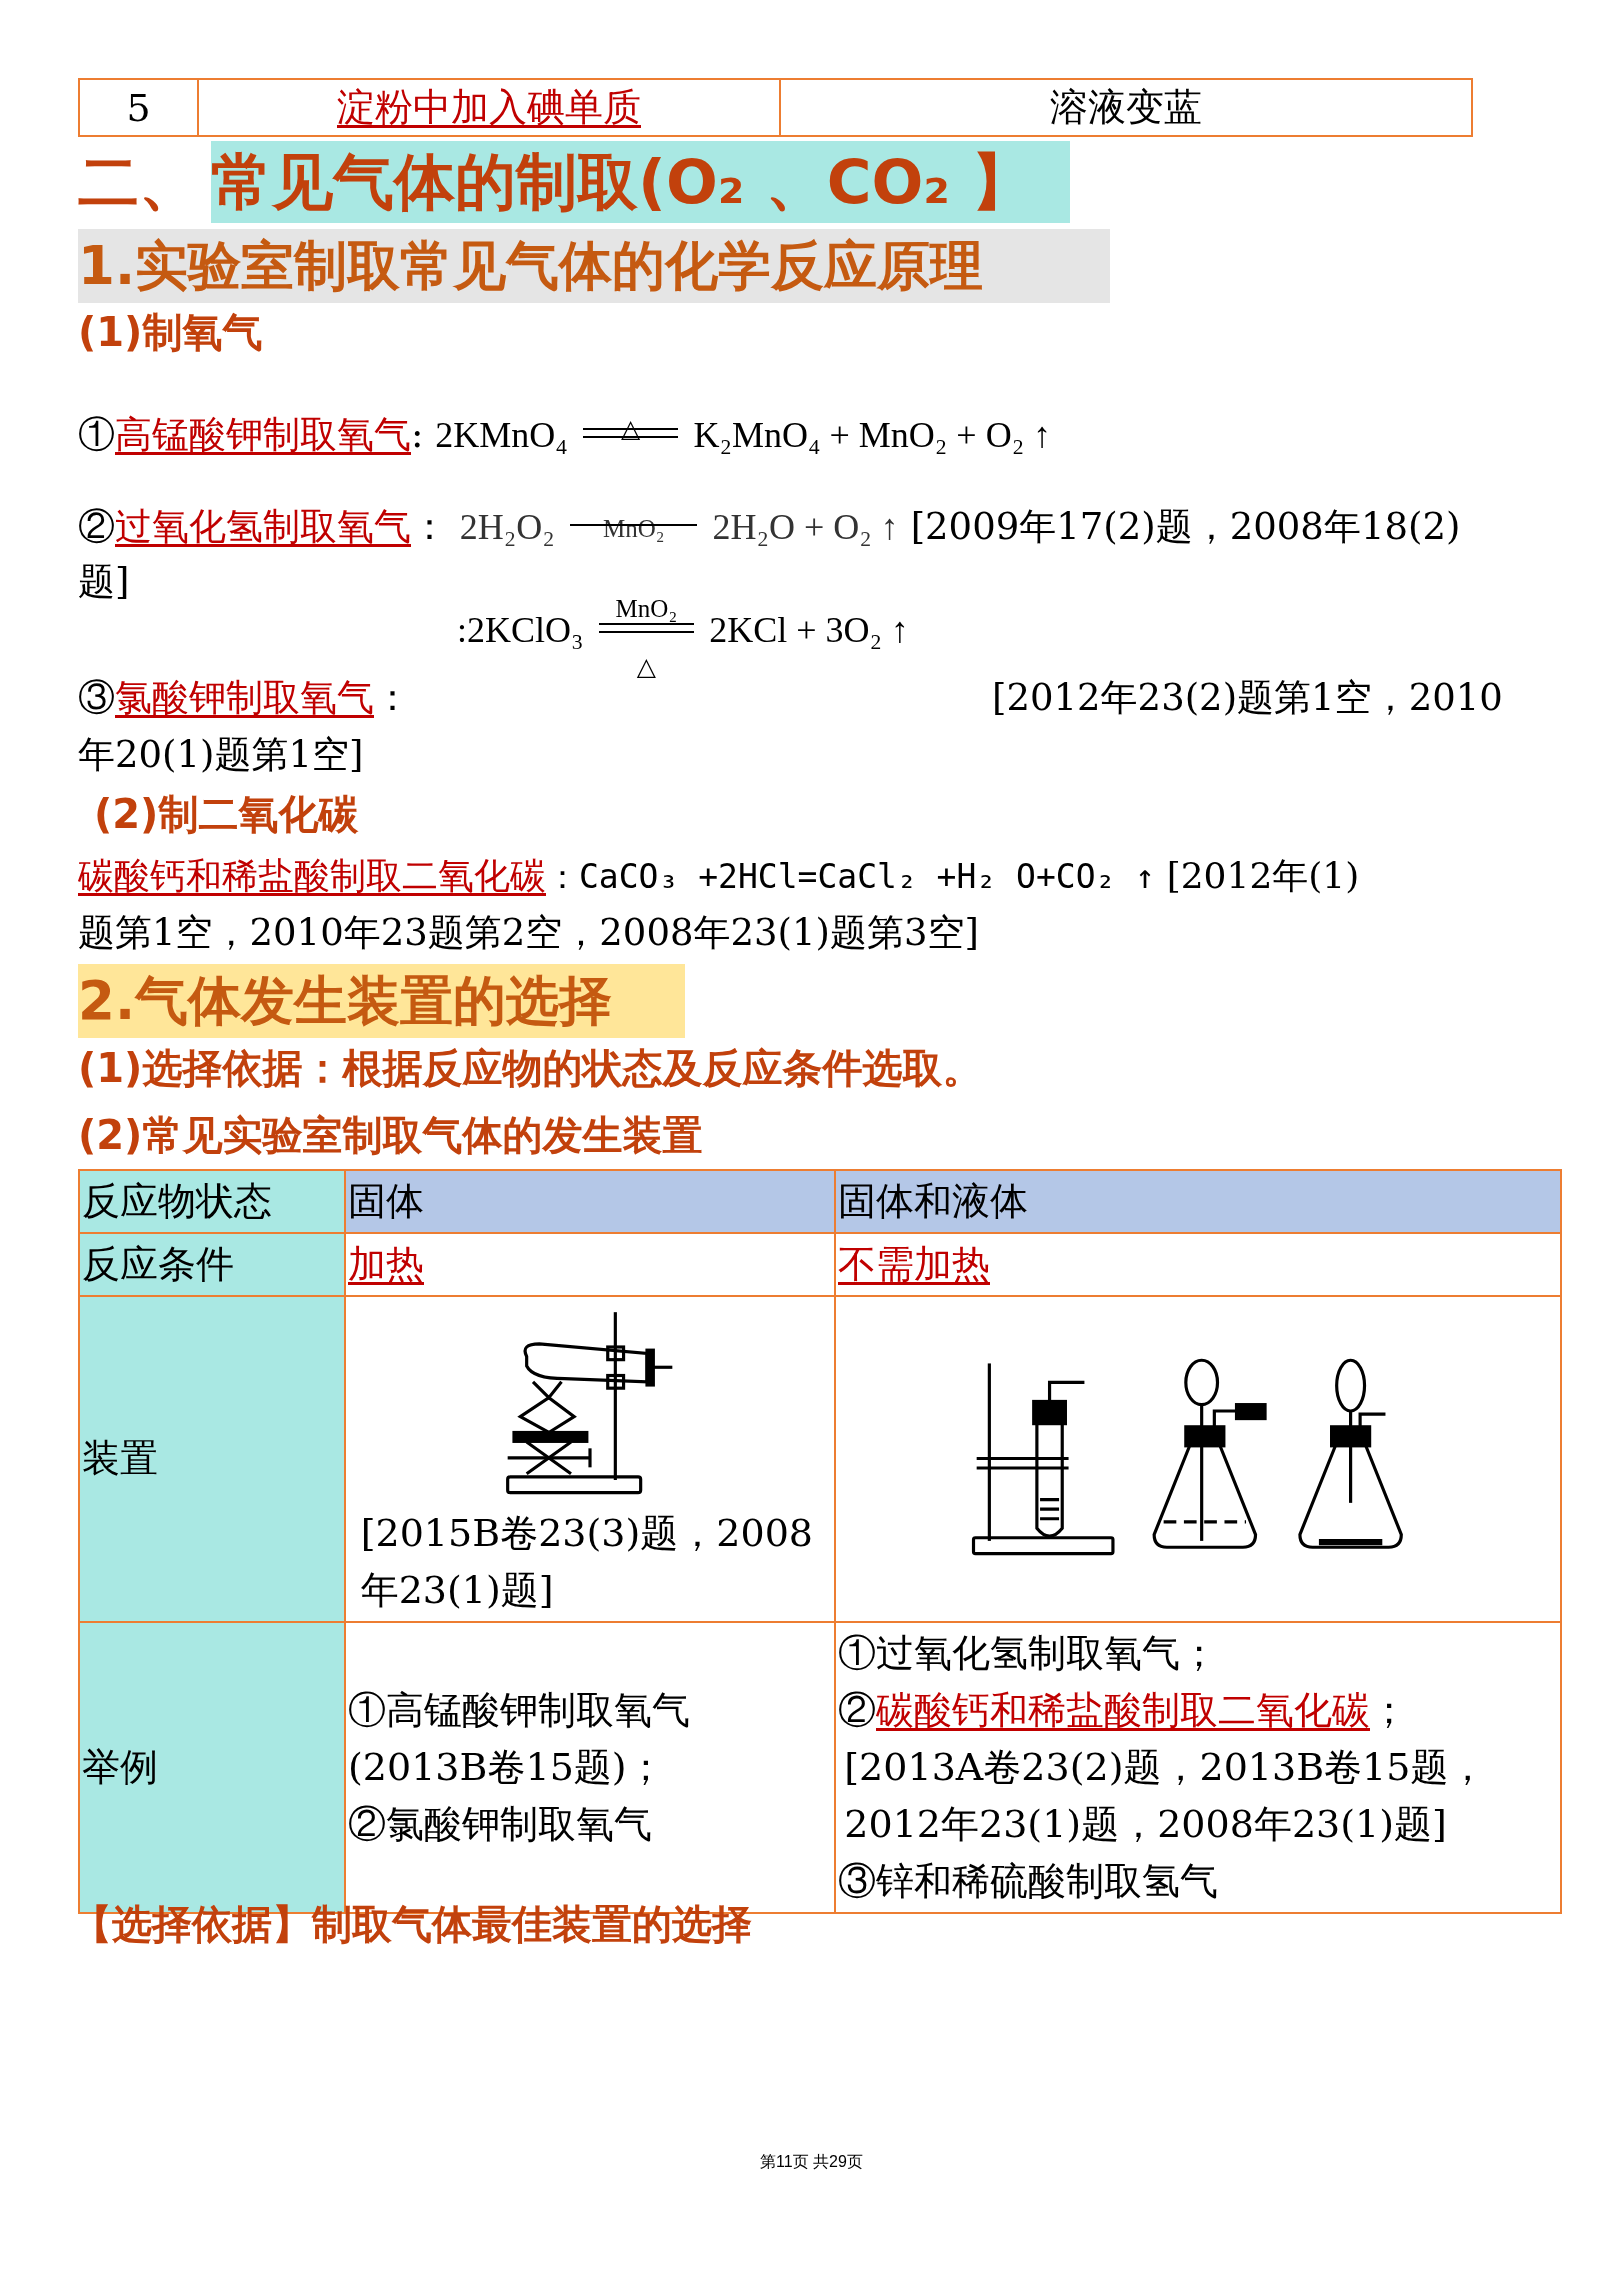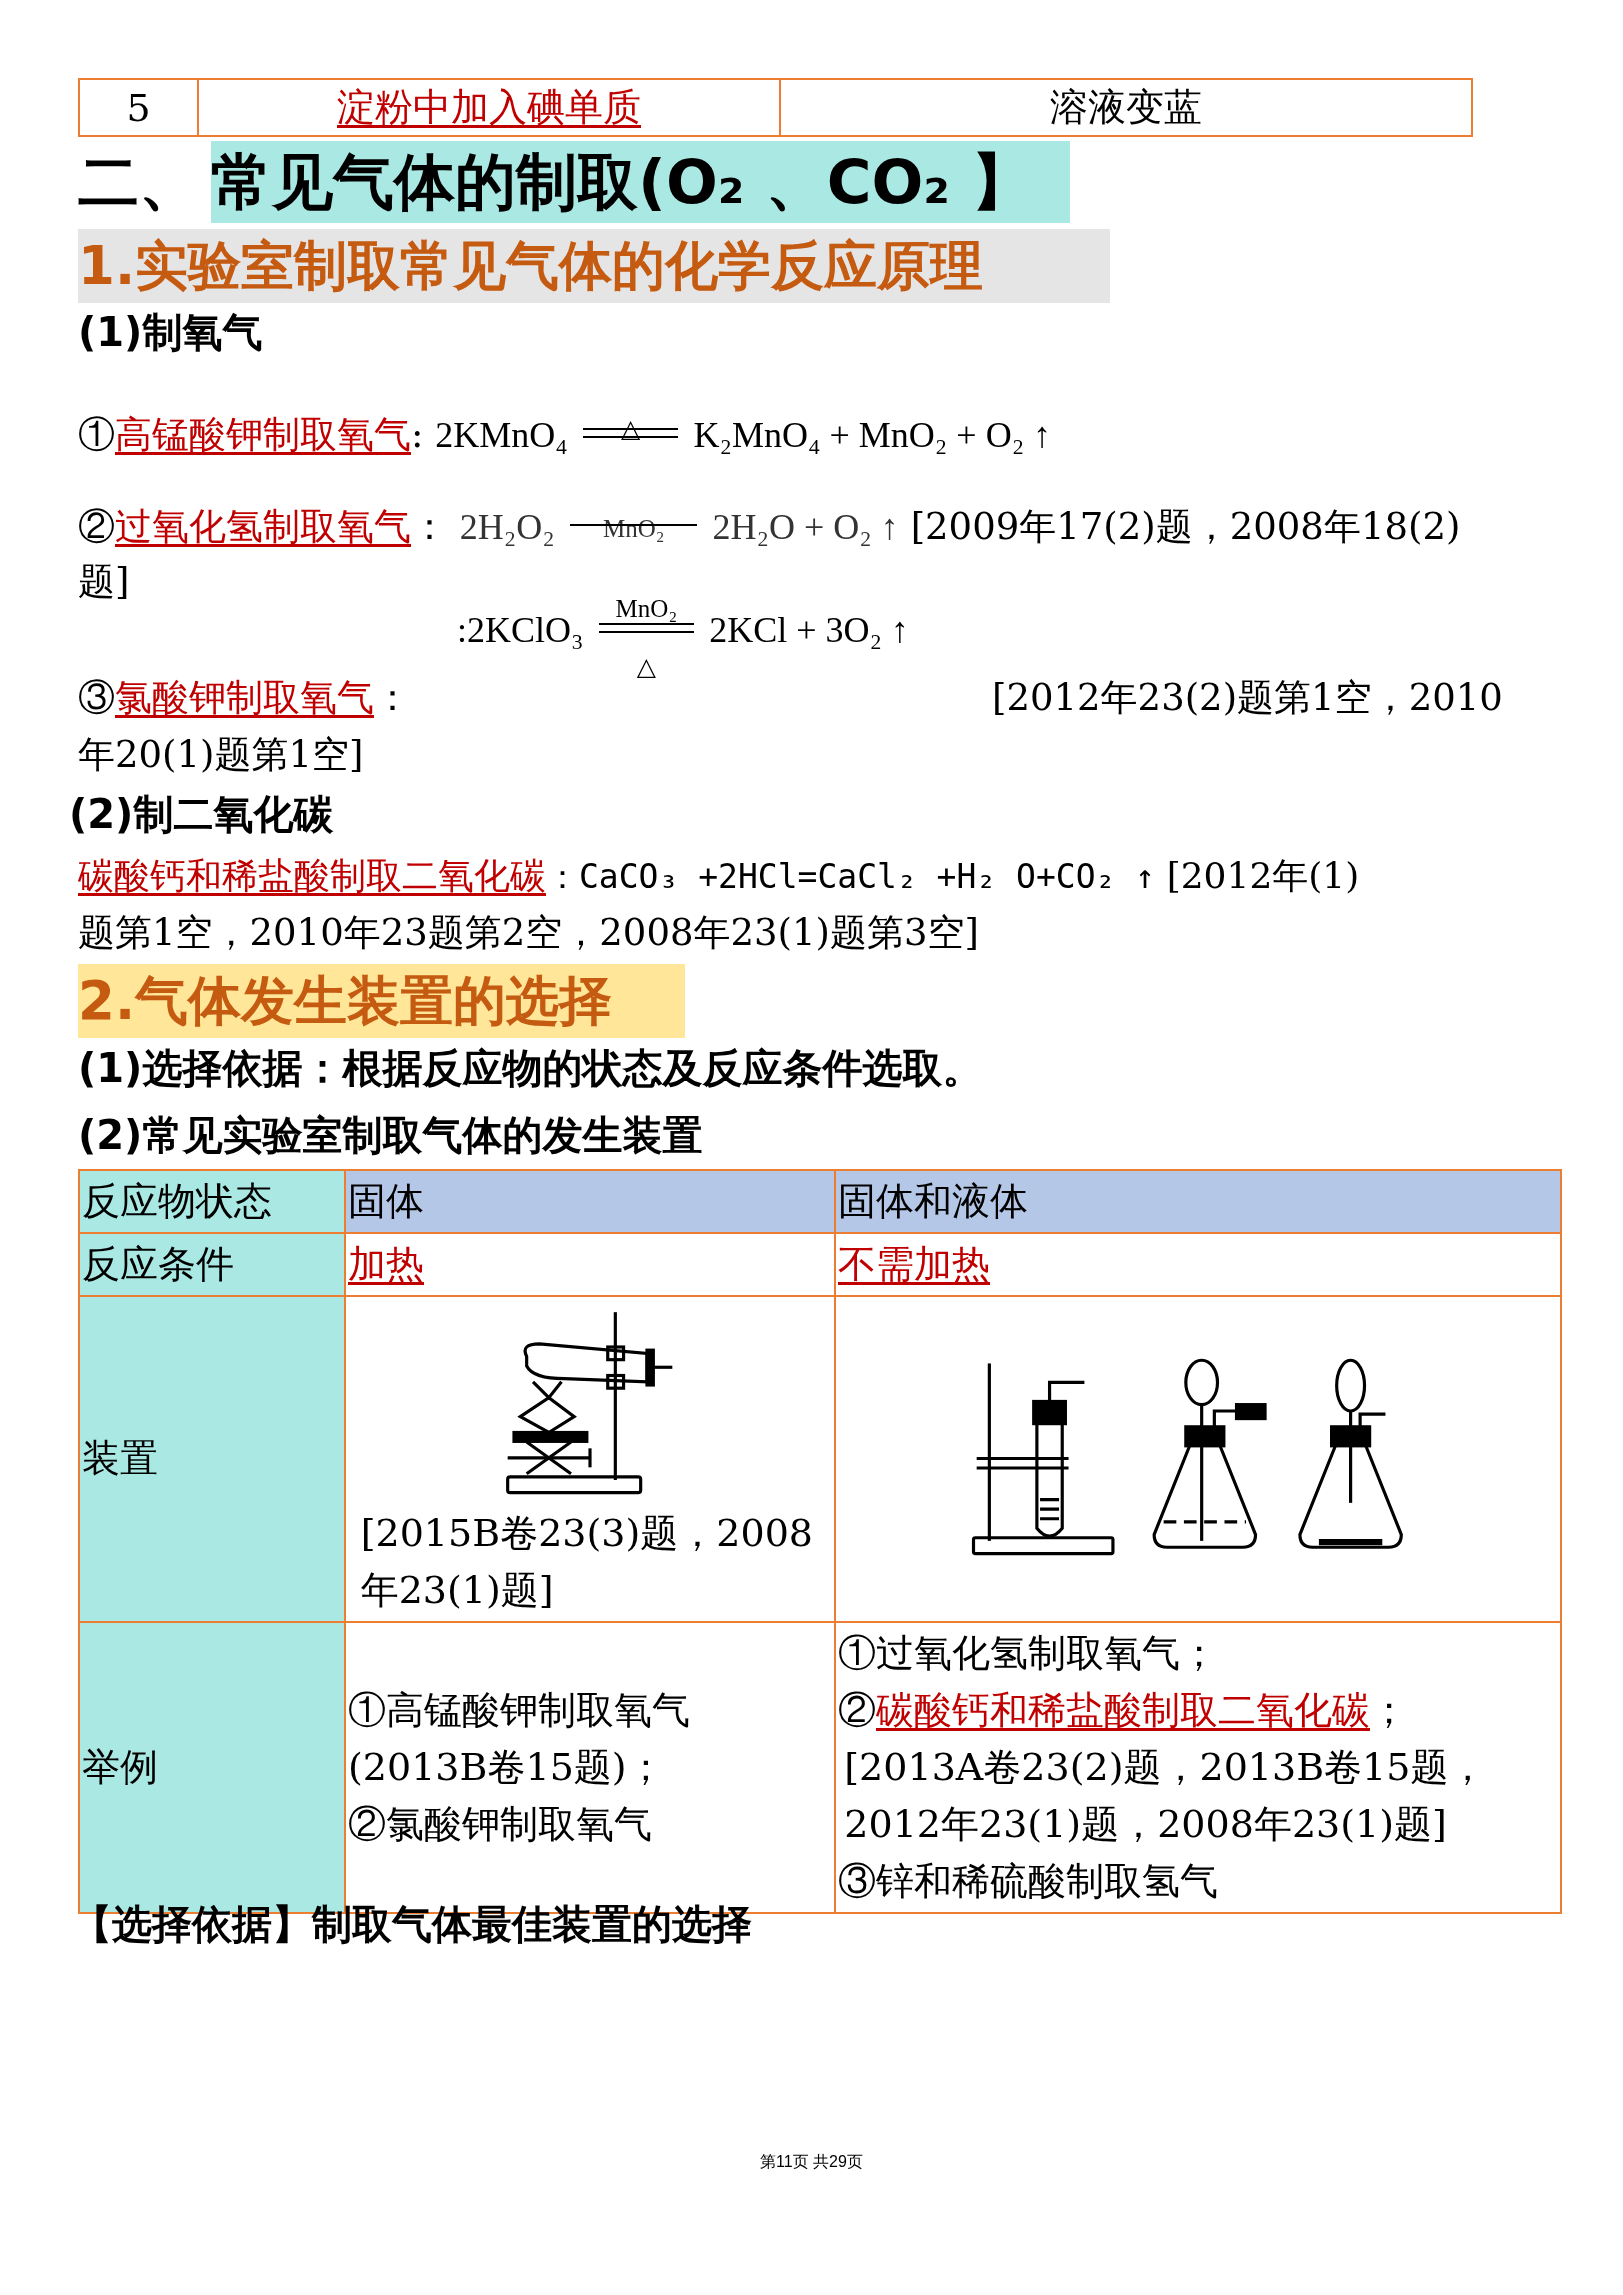--- a/index.html
+++ b/index.html
@@ -1,20 +1,20 @@
 <!DOCTYPE html>
 <html style="font-size:10px"><head>
 <meta charset="utf-8">
 <style>
   html, body { margin:0; padding:0; background:#ffffff; }
   body { width:1623px; height:2295px; position:relative; overflow:hidden;
          font-family:"DejaVu Serif", "Liberation Serif", serif; color:#000; }
   .abs { position:absolute; }
   .red-u { color:#c00000; text-decoration:underline; text-decoration-thickness:2.5px; text-underline-offset:5px; }
-  .blue { color:#000000; }
+  .blue { color:#c2410c; }
   .orange { color:#c55a11; }
   
   .t1 { position:absolute; left:78px; top:78px; width:1395px; height:59px; border-collapse:collapse; }
   .t1 td { border:2.5px solid #ed7d31; text-align:center; font-size:38px; padding:0; }
   
   .h2 { font-family:"DejaVu Sans", "Liberation Sans", sans-serif; font-weight:bold; font-size:61px; line-height:82px; }
   .h3 { font-family:"DejaVu Sans", "Liberation Sans", sans-serif; font-weight:bold; font-size:53px; line-height:74px; }
   .h4 { font-family:"DejaVu Sans", "Liberation Sans", sans-serif; font-weight:bold; font-size:40px; line-height:57px; }
   .line { font-size:37px; line-height:57px; white-space:nowrap; }
   .eq { font-family:"Liberation Serif", serif; font-size:36px; display:inline-block; position:relative; vertical-align:baseline; }
@@ -77,21 +77,21 @@
     <span class="arrowsign"><span class="top">MnO₂</span><span class="dbl"></span><span class="bot">△</span></span>
     <span>2KCl + 3O₂ ↑</span>
   </span>
 </div>
 <div class="abs line" style="left:78px; top:669px;">
   <span>③</span><span class="red-u">氯酸钾制取氧气</span><span>：</span>
 </div>
 <div class="abs line" style="left:992px; top:669px;">[2012年23(2)题第1空，2010</div>
 <div class="abs line" style="left:78px; top:726px;">年20(1)题第1空]</div>
 
-<div class="abs h4 blue" style="left:69px; top:786px;">(2)制二氧化碳</div>
+<div class="abs h4 blue" style="left:94px; top:786px;">(2)制二氧化碳</div>
 <div class="abs line" style="left:78px; top:847px; font-size:36px;">
   <span class="red-u">碳酸钙和稀盐酸制取二氧化碳</span><span style="font-family:'DejaVu Sans Mono', monospace; font-size:33px;">：CaCO₃ +2HCl=CaCl₂ +H₂ O+CO₂ ↑</span> <span>[2012年(1)</span>
 </div>
 <div class="abs line" style="left:78px; top:904px;">题第1空，2010年23题第2空，2008年23(1)题第3空]</div>
 
 <div class="abs h3 orange" style="left:78px; top:964px; width:607px; height:74px; background:#ffe699;">2.气体发生装置的选择</div>
 <div class="abs h4 blue" style="left:78px; top:1040px;">(1)选择依据：根据反应物的状态及反应条件选取。</div>
 <div class="abs h4 blue" style="left:78px; top:1107px;">(2)常见实验室制取气体的发生装置</div>
 
 <table class="t2">

